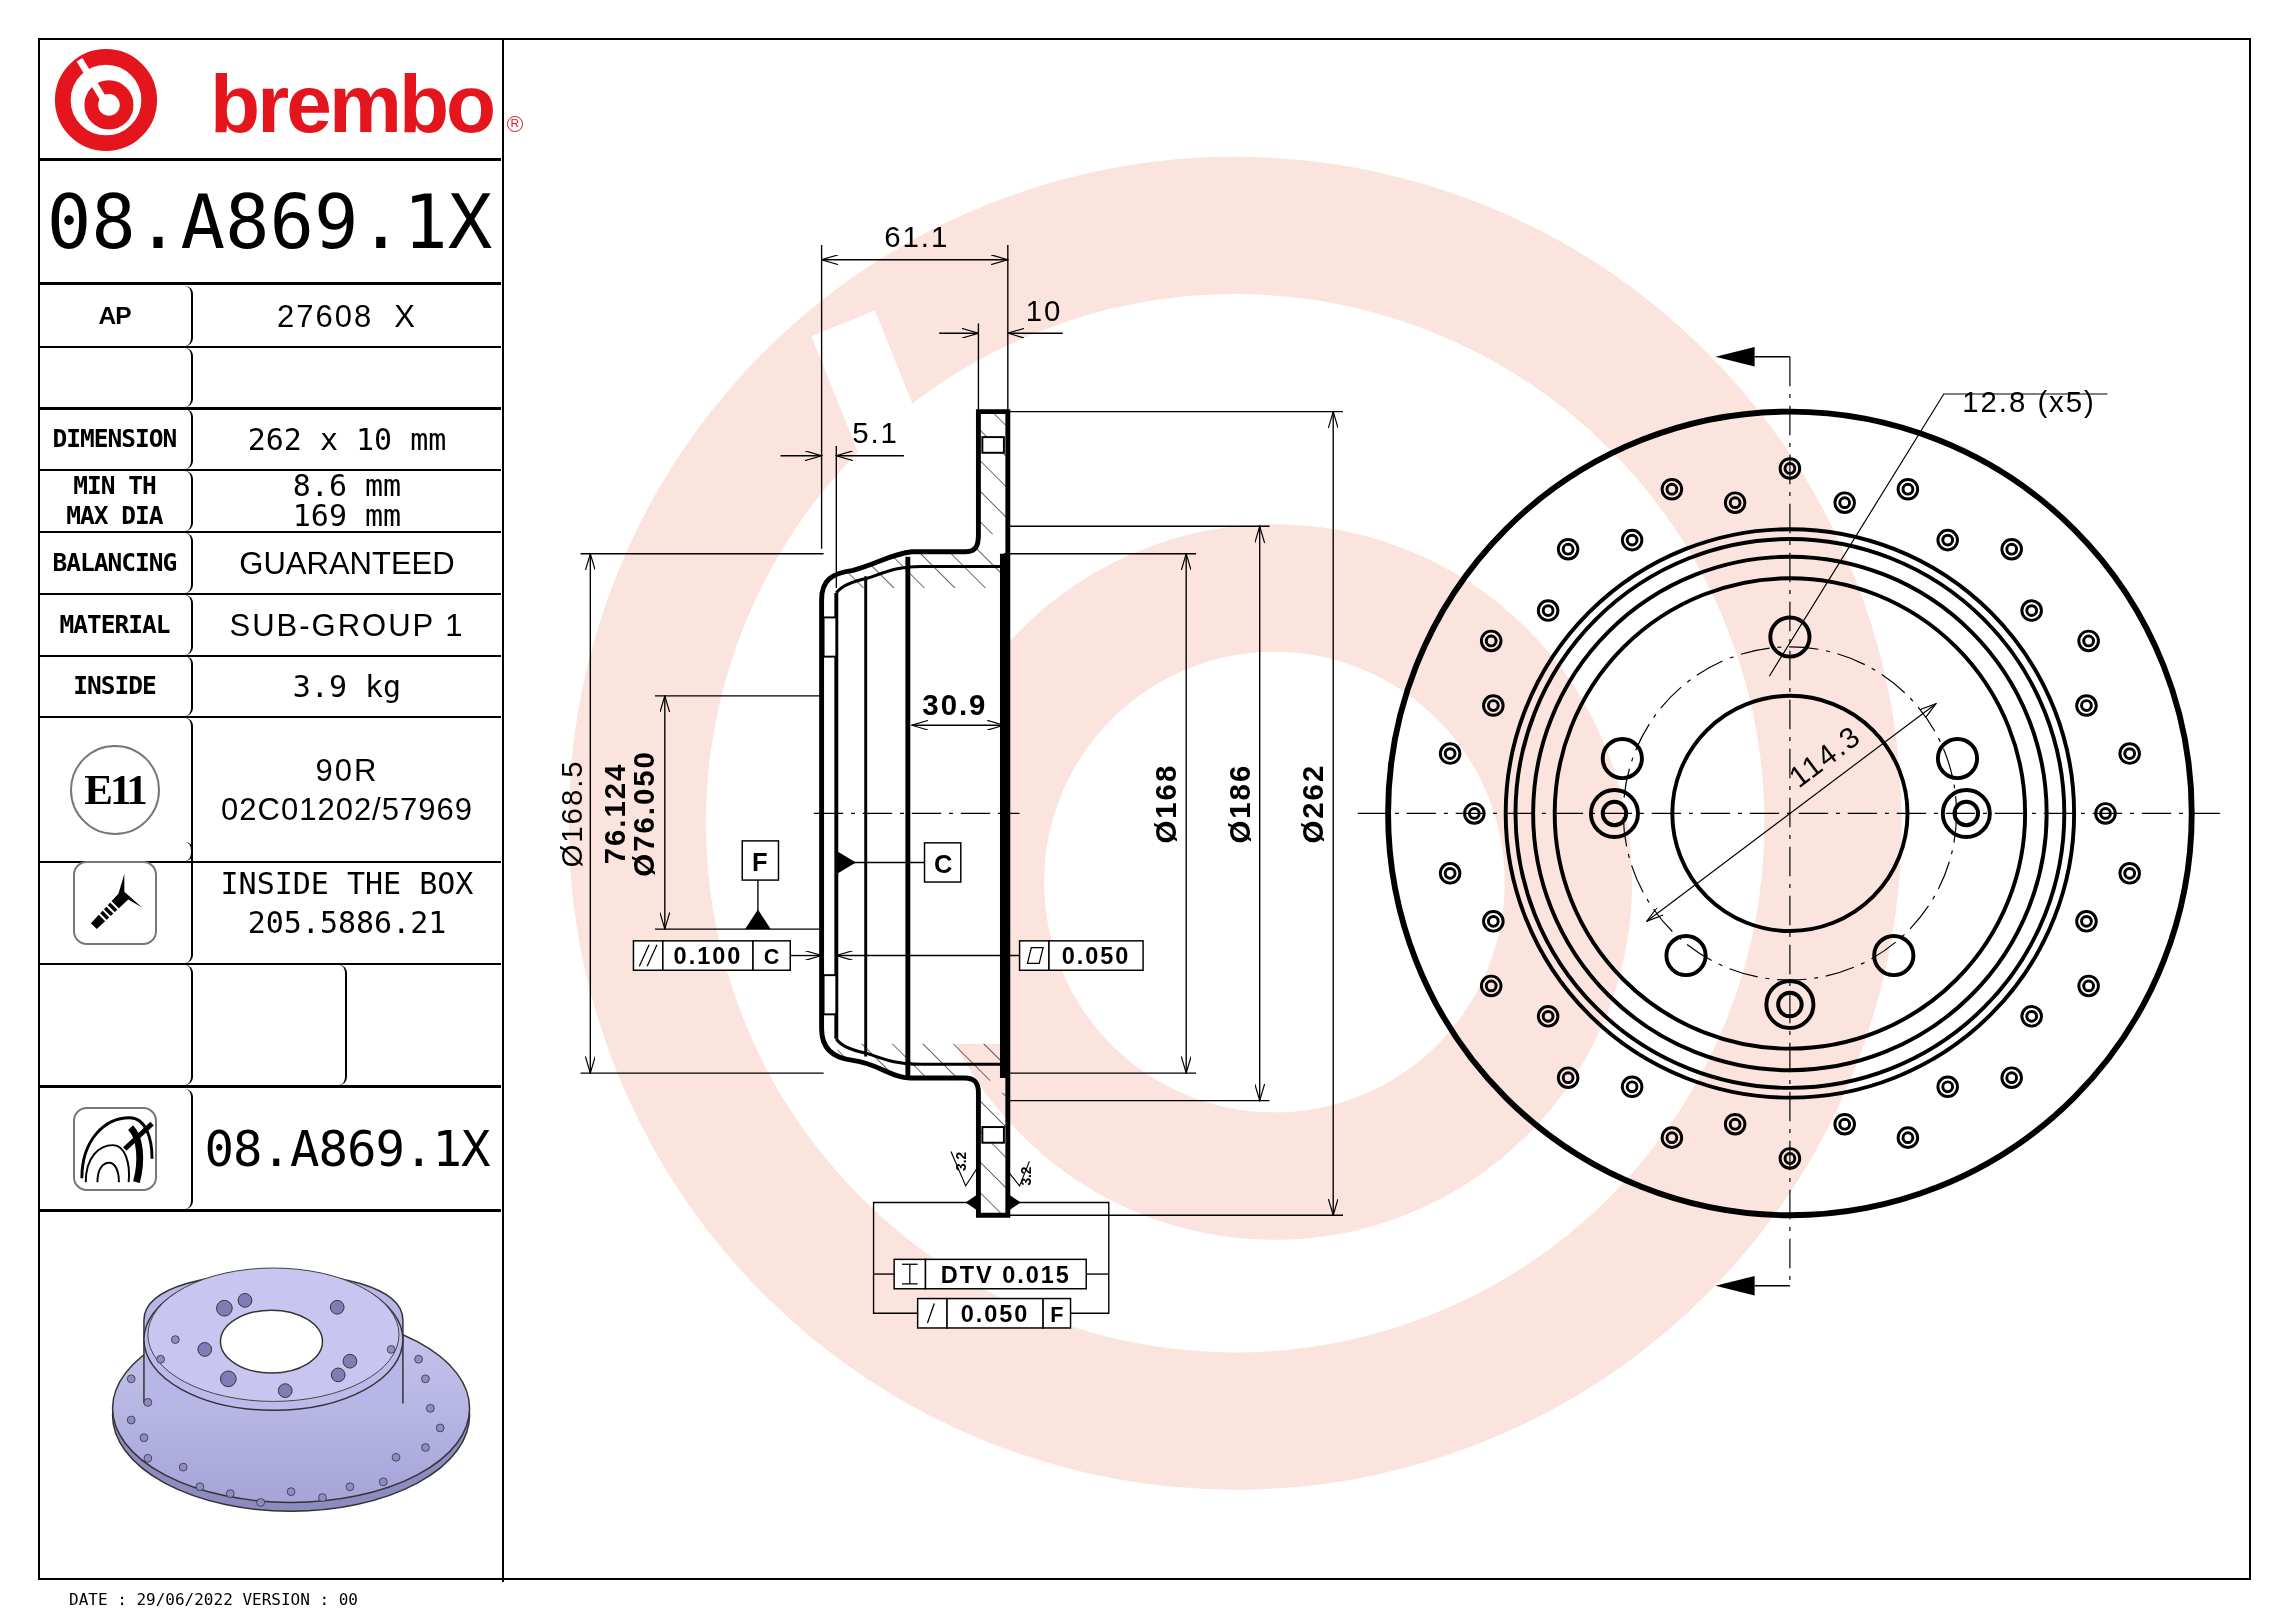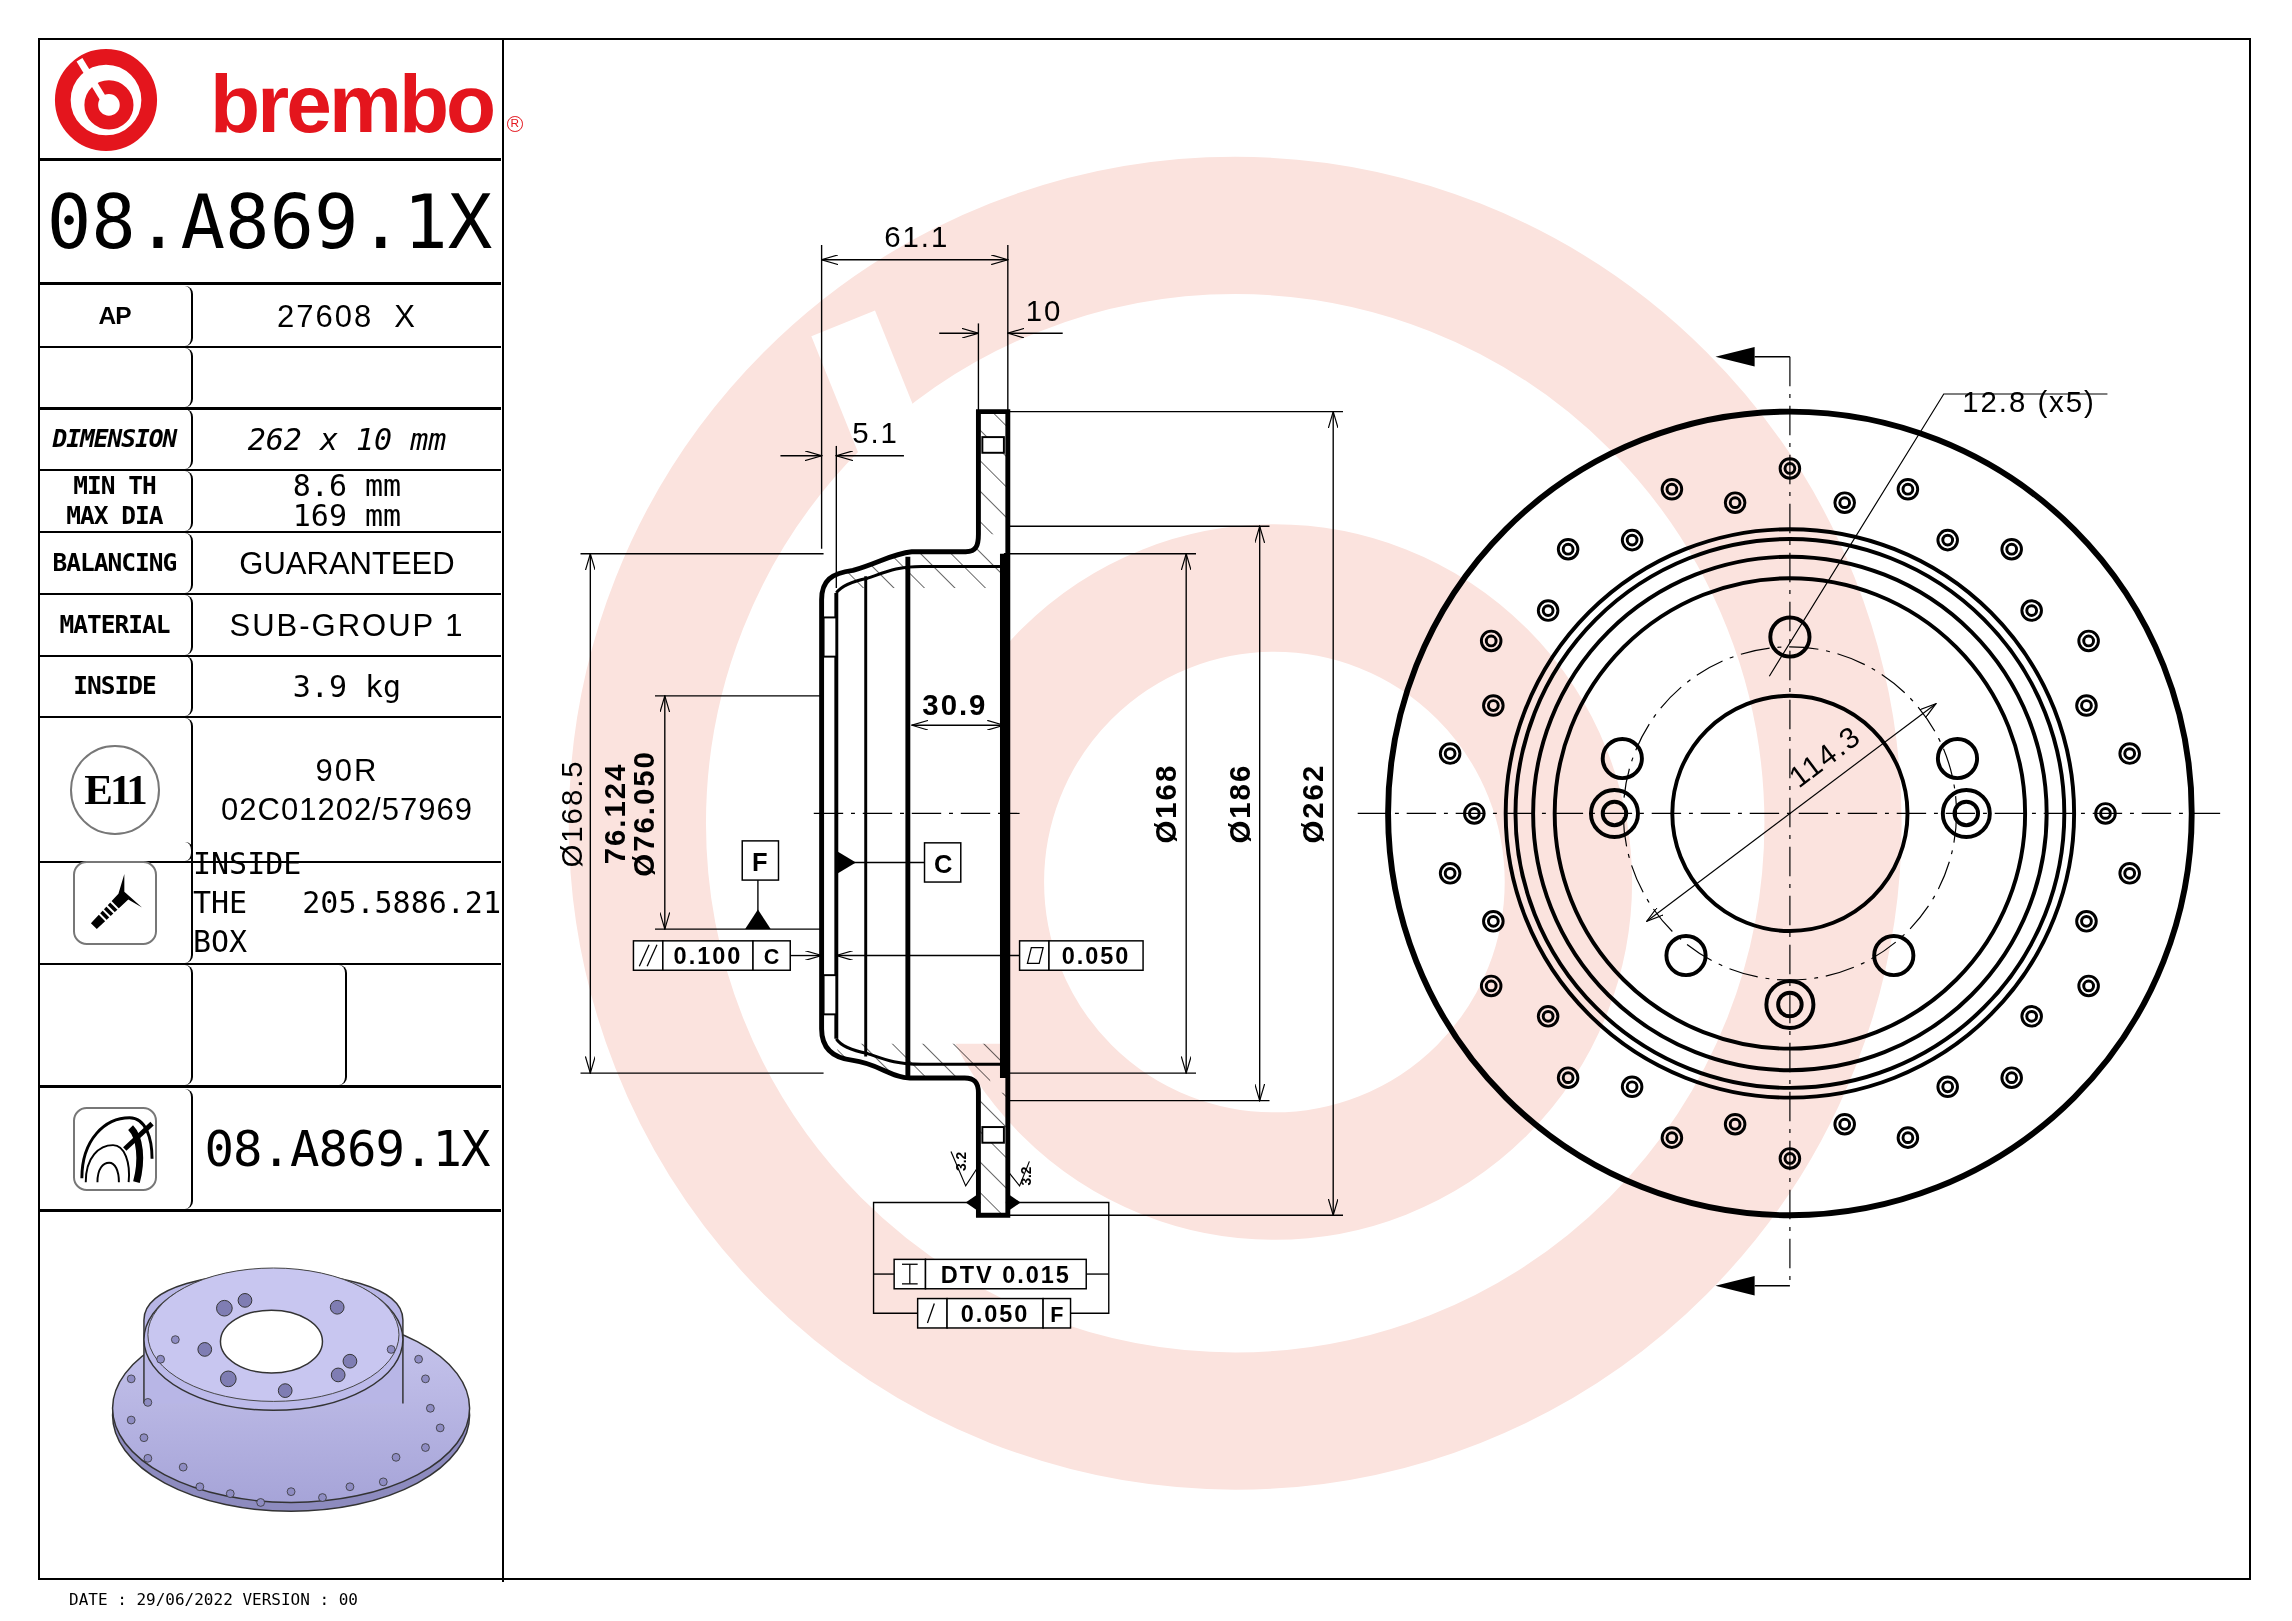--- a/index.html
+++ b/index.html
@@ -318,21 +318,21 @@
     <div class="cell part-big" style="left:0;right:0;">08.A869.1X</div>
   </div>
   <div class="row" style="top:248px;height:62px;">
     <div class="cell lab" style="font-family:'Liberation Sans',sans-serif;">AP</div>
     <div class="cell val" style="white-space:pre;">27608  X</div>
   </div>
   <div class="row thick" style="top:310px;height:62px;">
     <div class="cell lab"></div>
     <div class="cell val"></div>
   </div>
-  <div class="row" style="top:371px;height:62px;font-style:italic;">
+  <div class="row" style="top:371px;height:62px;">
     <div class="cell lab">DIMENSION</div>
     <div class="cell val mono-val">262 x 10 mm</div>
   </div>
   <div class="row" style="top:433px;height:62px;">
     <div class="cell lab" style="flex-direction:column;">
       <span>MIN TH</span>
       <span>MAX DIA</span>
     </div>
     <div class="cell val mono-val" style="flex-direction:column;line-height:30px;">
       <span>8.6 mm</span>
@@ -367,21 +367,21 @@
           <polygon points="40,4 40,22 58,38 44,30 12,60 6,54 34,24" fill="#000"></polygon>
           <g stroke="#fff" stroke-width="2">
             <line x1="14" y1="44" x2="22" y2="52"></line>
               <line x1="18" y1="40" x2="26" y2="48"></line>
             <line x1="22" y1="36" x2="30" y2="44"></line>
               <line x1="26" y1="32" x2="34" y2="40"></line>
           </g>
         </svg>
       </div>
     </div>
-    <div class="cell val mono-val" style="flex-direction:row;line-height:39px;">
+    <div class="cell val mono-val" style="flex-direction:column;line-height:39px;">
       <span>INSIDE THE BOX</span>
       <span>205.5886.21</span>
     </div>
   </div>
   <div class="row thick" style="top:927px;height:123px;">
     <div class="cell lab"></div>
     <div class="cell" style="left:155px;width:154px;border-right:2px solid #000;"></div>
   </div>
   <div class="row thick" style="top:1051px;height:123px;">
     <div class="cell lab">

